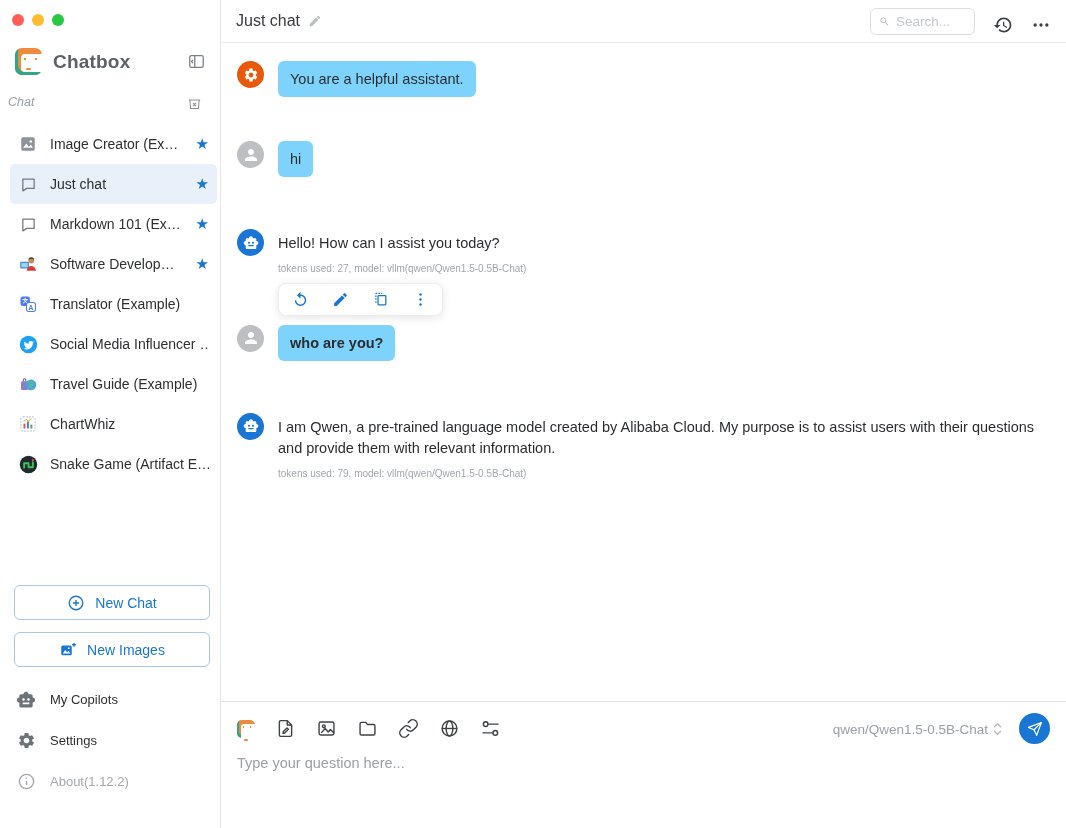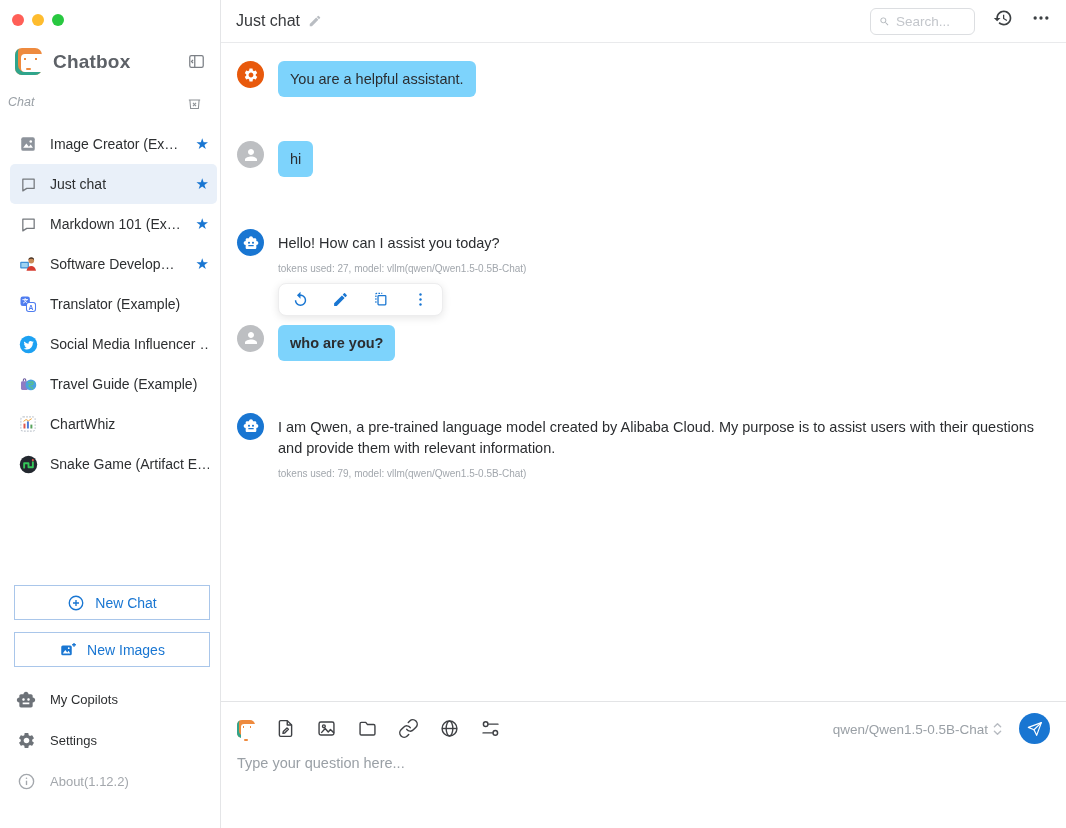--- a/index.html
+++ b/index.html
@@ -29,33 +29,33 @@
 
   .nav { padding-top:4px; }
   .nav-item { display:flex; align-items:center; height:40px; margin:0 3px 0 10px; padding:0 8px 0 8px; border-radius:5px; cursor:pointer; }
   .nav-item.selected { background:#e9f0f9; }
   .nav-icon { width:20px; height:20px; display:flex; align-items:center; justify-content:center; flex:0 0 20px; }
   .nav-label { margin-left:12px; font-size:14px; color:#2d2f31; white-space:nowrap; overflow:hidden; }
   .star { margin-left:auto; color:#1976d2; font-size:15px; padding-left:6px; }
 
   .sidebar-bottom { margin-top:auto; padding:0 0 26px 0; }
   .side-btn { display:flex; align-items:center; justify-content:center; gap:10px; height:35px; margin:0 11px 12px 14px;
-    border:1px solid #a9c6ea; border-radius:0; background:#fff; color:#1976d2; font-size:14px; cursor:pointer; width:196px; }
+    border:1px solid #a9c6ea; border-radius:6px; background:#fff; color:#1976d2; font-size:14px; cursor:pointer; width:196px; }
   .menu-row { display:flex; align-items:center; height:41px; padding:0 16px; cursor:pointer; }
   .menu-icon { width:20px; display:flex; justify-content:center; color:#6d7278; }
   .menu-label { margin-left:14px; font-size:13px; color:#2d2f31; }
   .menu-row.dim .menu-label { color:#a3a7ac; }
   .menu-row.dim .menu-icon { color:#a3a7ac; }
 
   
   .main { flex:1; display:flex; flex-direction:column; min-width:0; }
   .header { height:43px; flex:0 0 43px; border-bottom:1px solid #e9eaec; display:flex; align-items:center; padding:0 15px; }
   .page-title { font-size:16px; color:#37393c; }
   .title-edit { margin-left:8px; color:#b9bdc2; display:flex; cursor:pointer; }
-  .header-right { margin-left:auto; display:flex; align-items:flex-start; }
+  .header-right { margin-left:auto; display:flex; align-items:flex-end; }
   .search-box { display:flex; align-items:center; width:105px; height:27px; border:1px solid #dcdee1; border-radius:6px; padding:0 8px; }
   .search-box input { border:none; outline:none; width:70px; margin-left:6px; font-size:13.5px; color:#555; background:transparent; font-family:inherit; }
   .search-box input::placeholder { color:#c3c6cb; }
   .hist-btn { margin-left:18px; color:#3c4043; display:flex; cursor:pointer; }
   .more-btn { margin-left:18px; color:#3c4043; display:flex; cursor:pointer; }
 
   .chat-area { flex:1; padding:18px 16px 0 16px; overflow:hidden; }
   .msg { display:flex; align-items:flex-start; }
   .avatar { width:27px; height:27px; border-radius:50%; display:flex; align-items:center; justify-content:center; flex:0 0 27px; color:#fff; }
   .avatar.system { background:#e8590c; }

